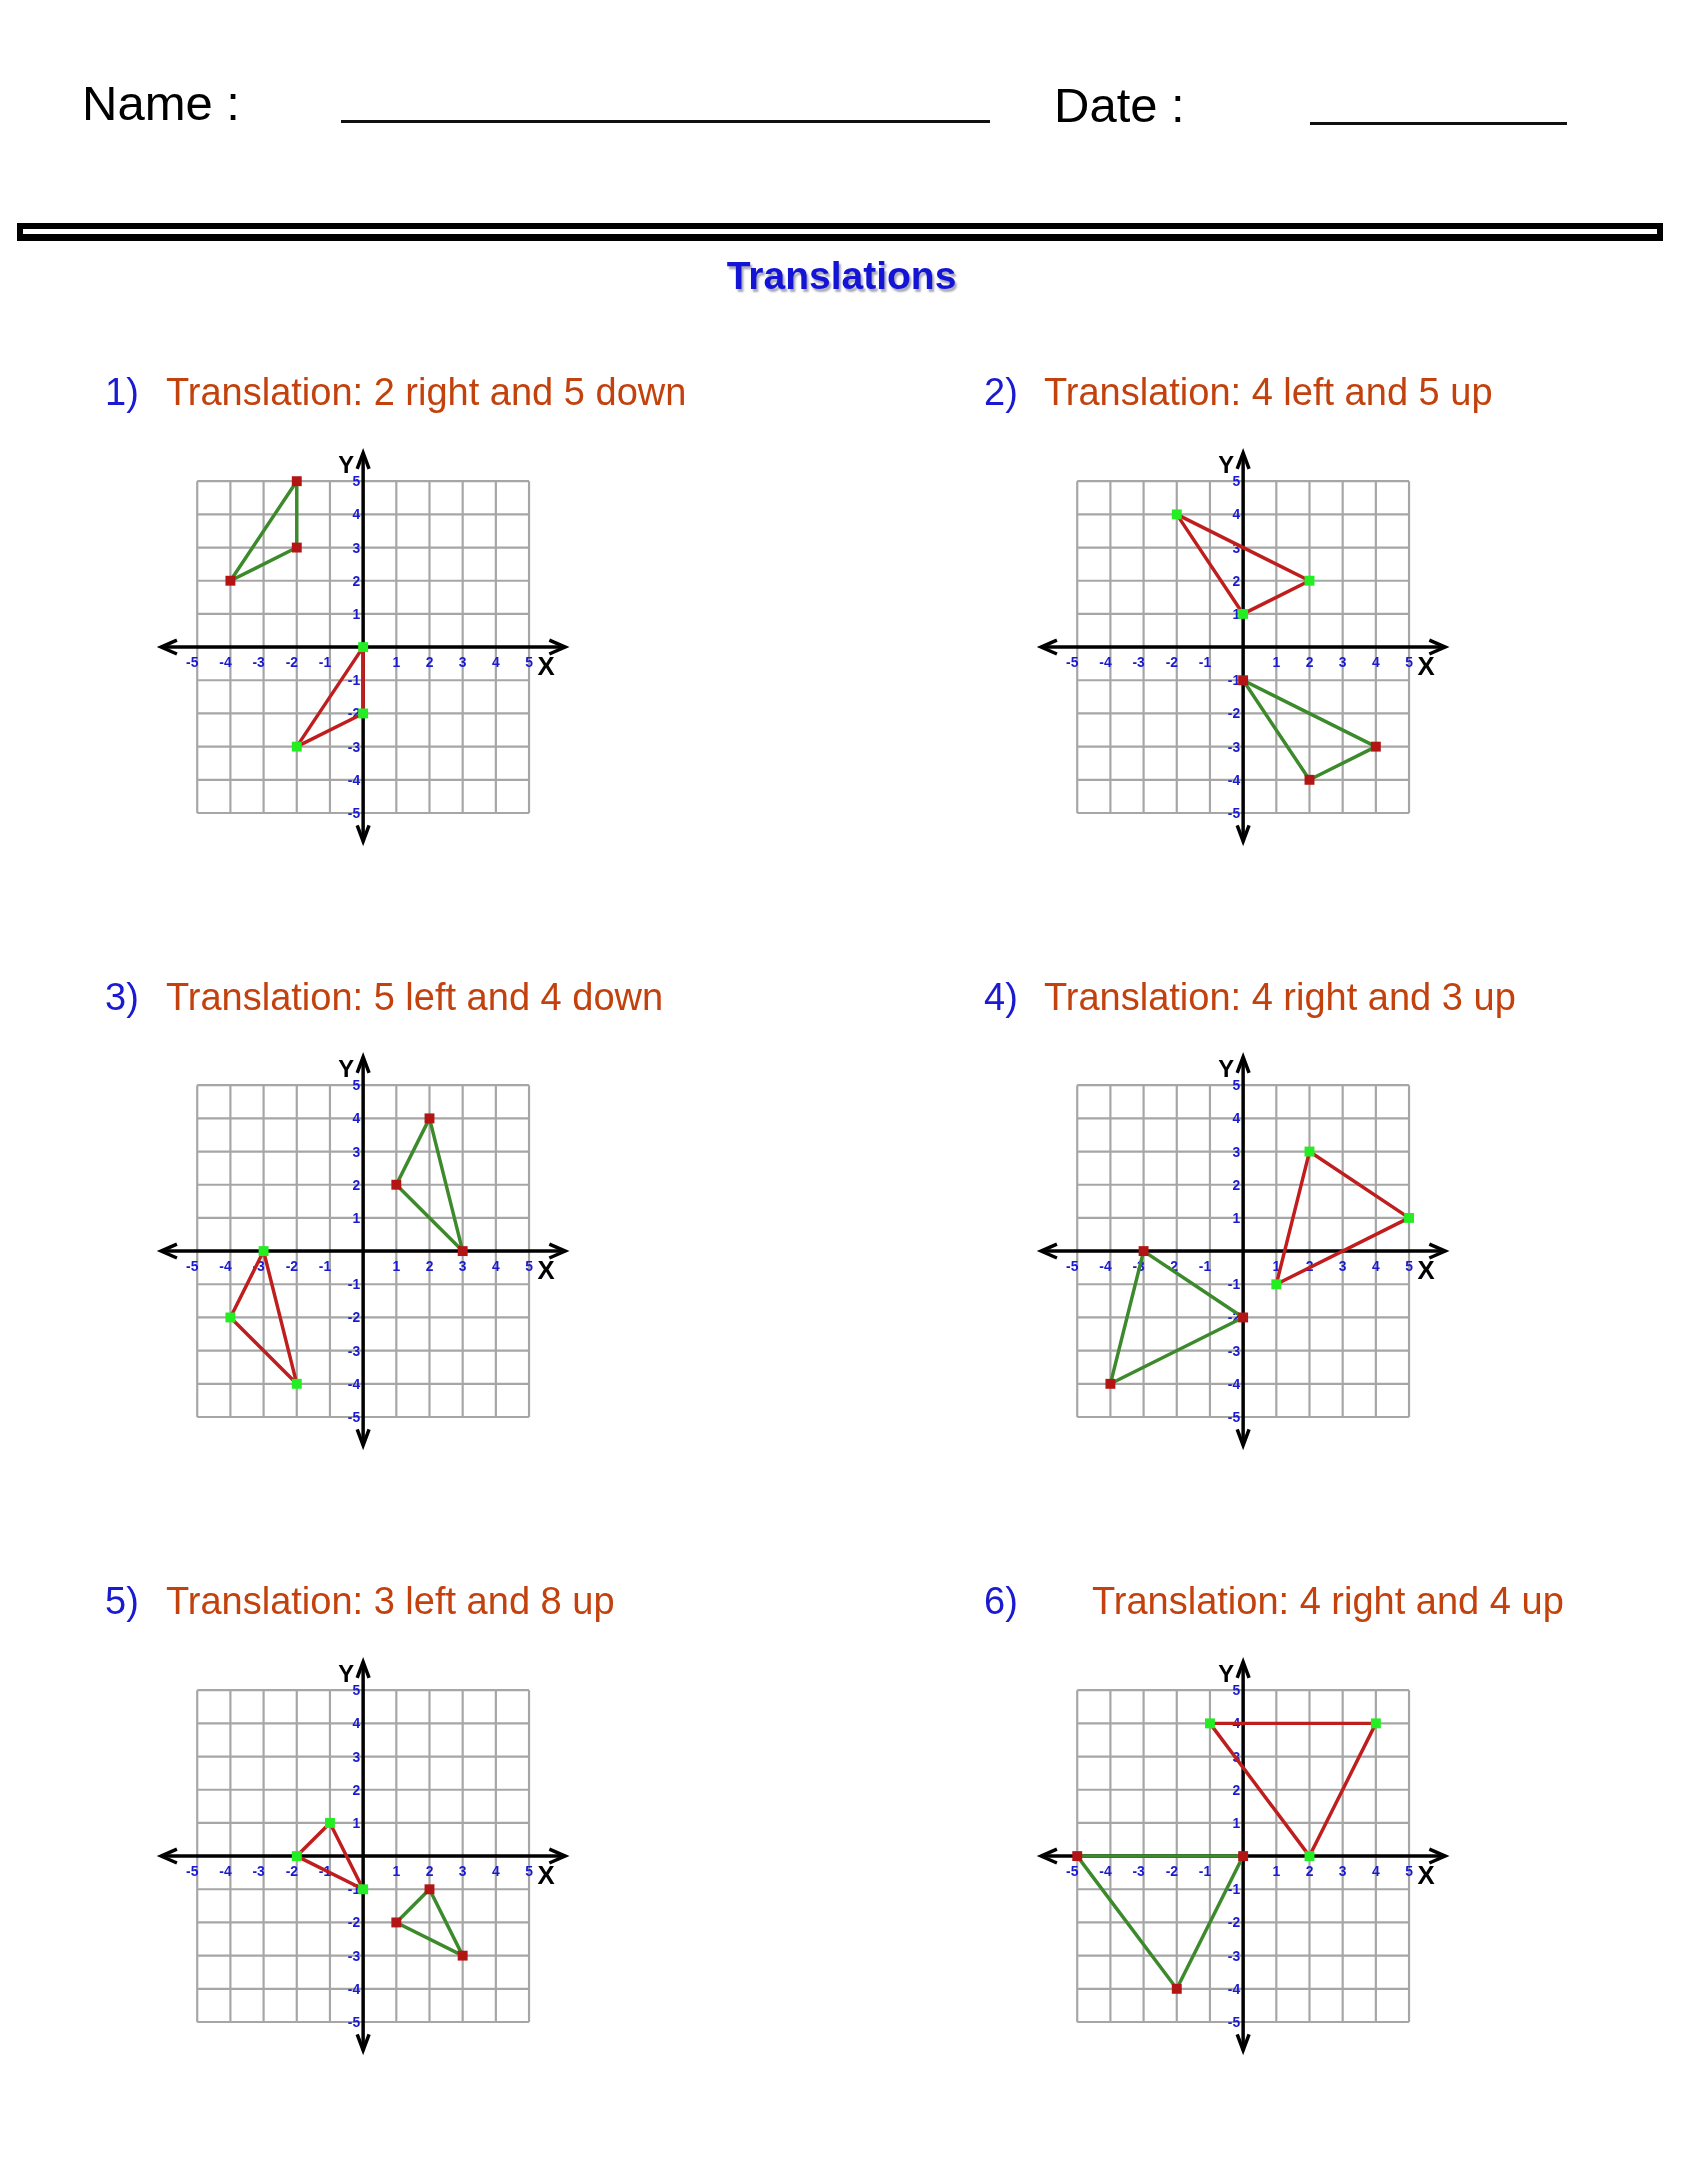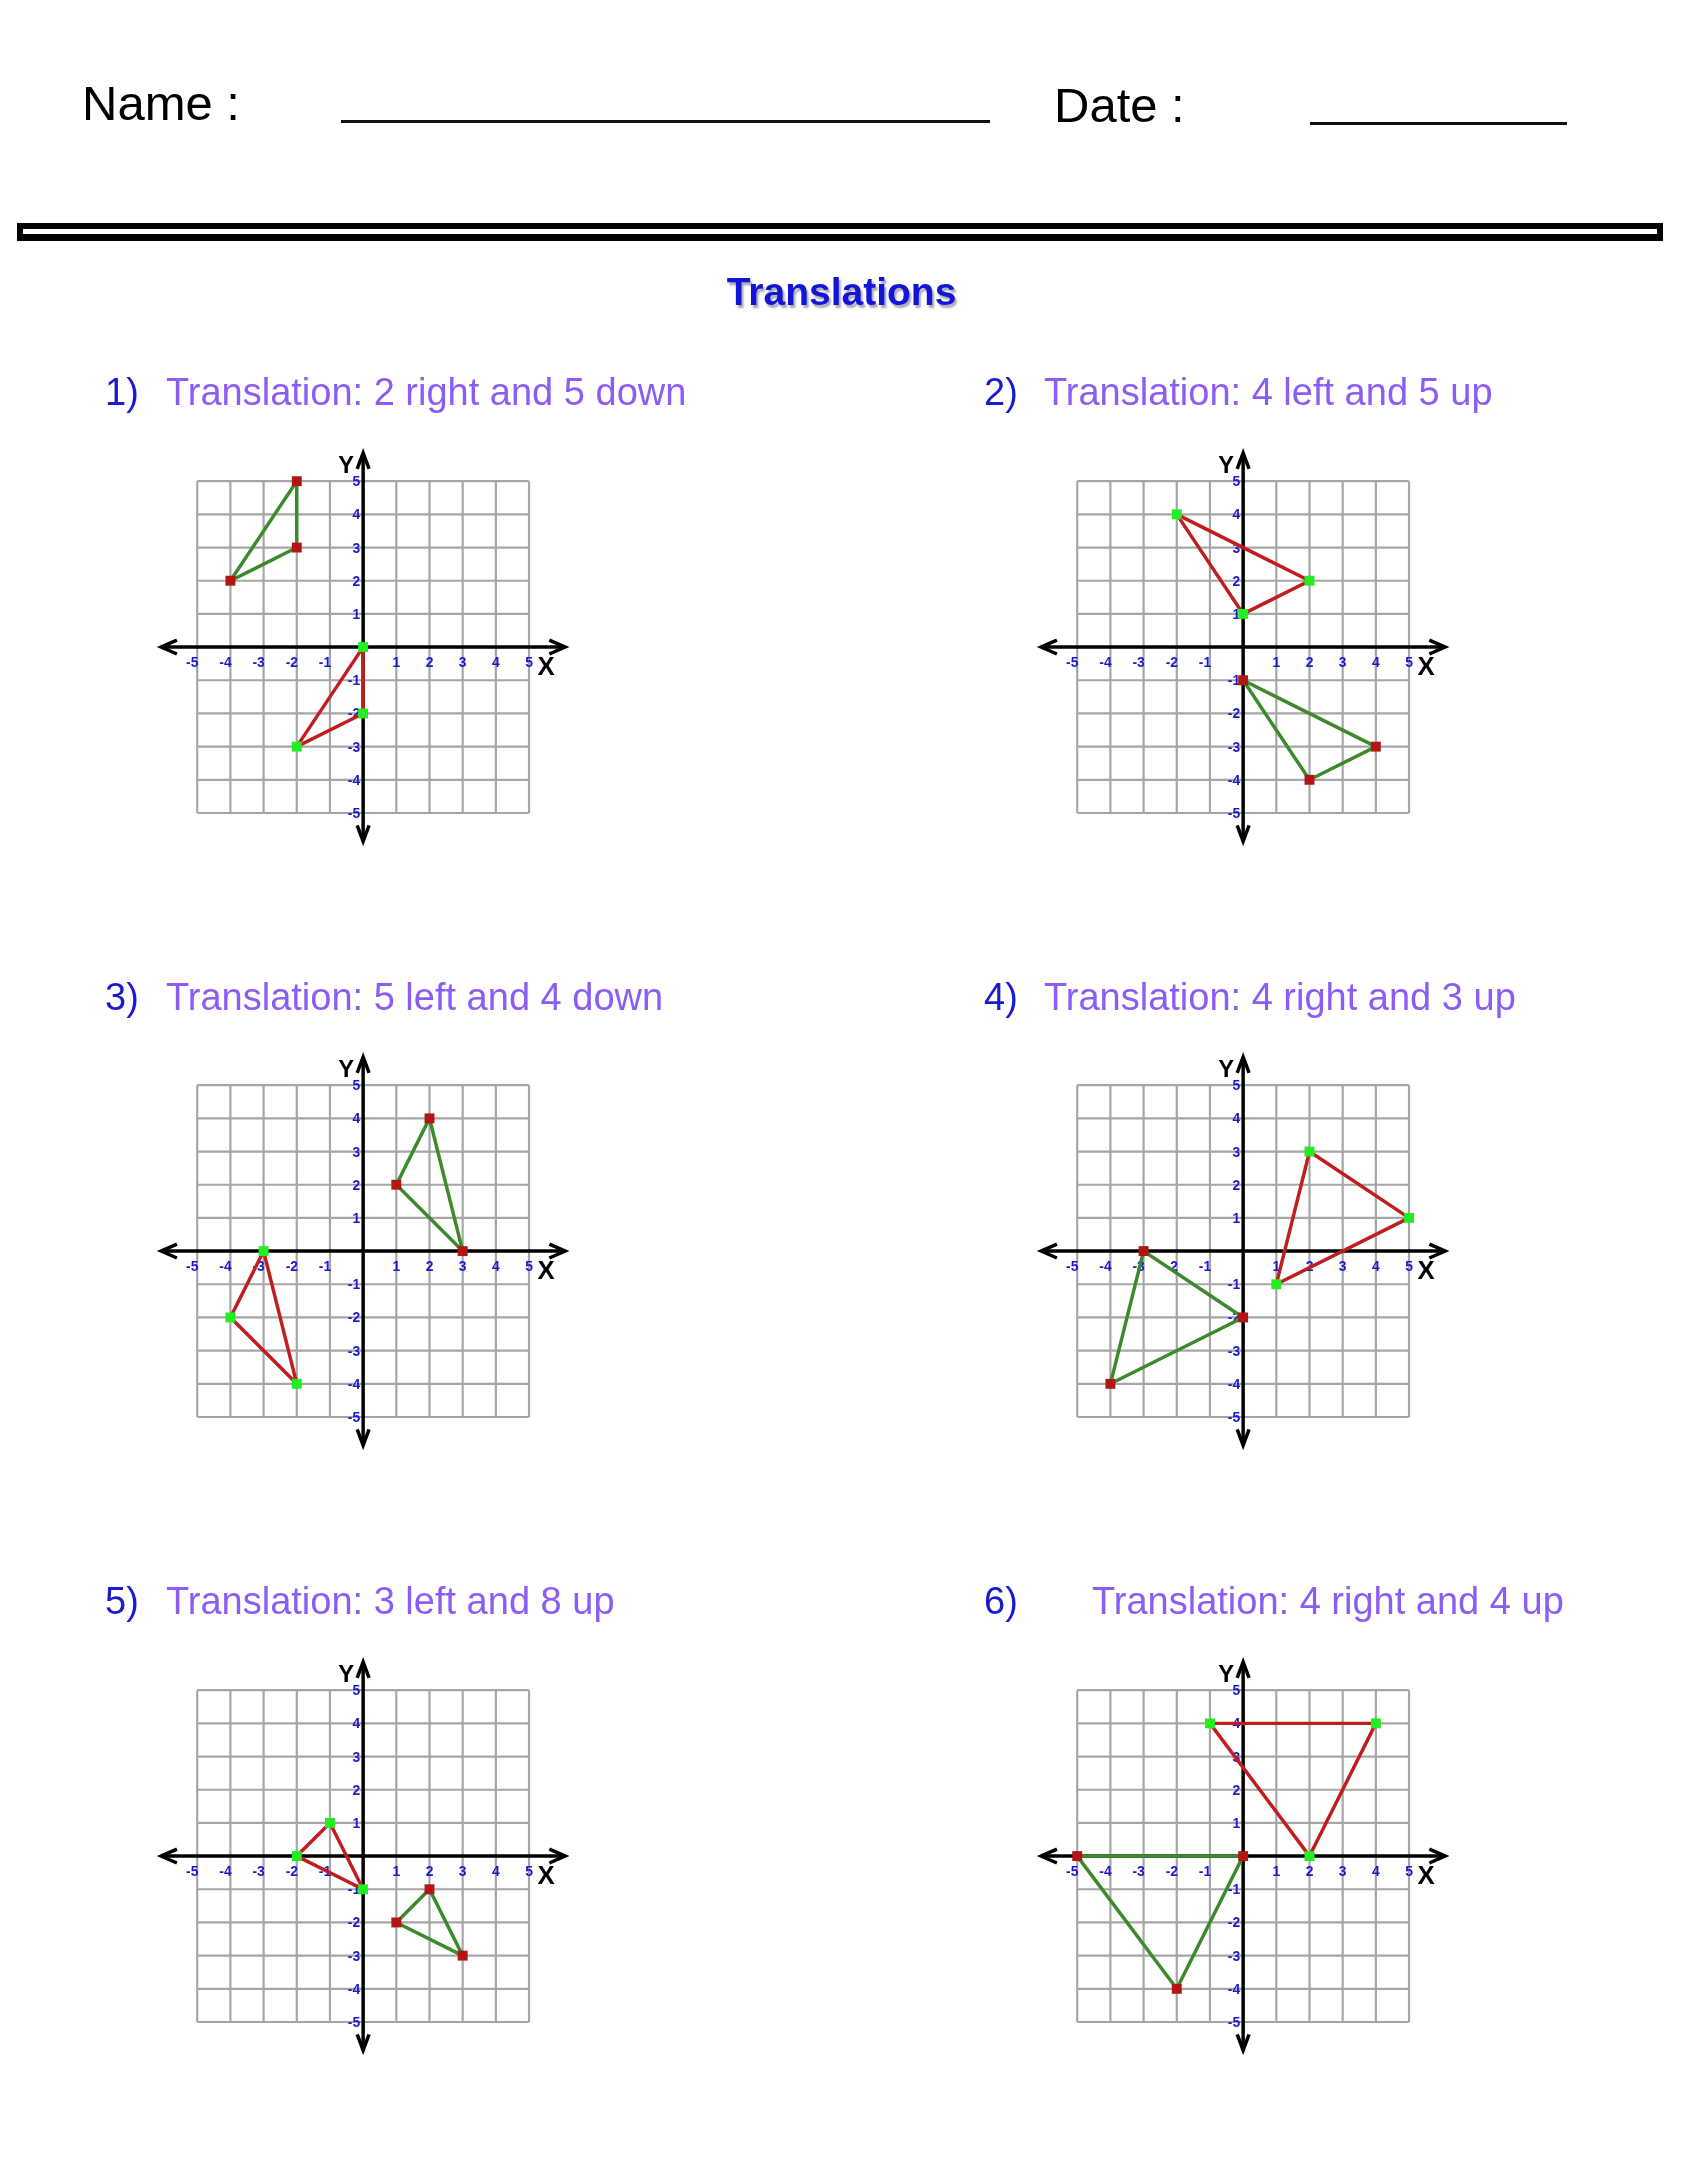--- a/index.html
+++ b/index.html
@@ -3,25 +3,25 @@
 <meta charset="utf-8">
 <style>
   html, body { margin: 0; padding: 0; background: #ffffff; }
   body { width: 1683px; height: 2178px; position: relative; overflow: hidden;
          font-family: "Liberation Sans", sans-serif; color: #000; }
   .abs { position: absolute; }
   .hdr-label { font-size: 49px; line-height: 1; white-space: nowrap; }
   .hdr-line { height: 3px; background: #111; }
   .rule-box { left: 17px; top: 223px; width: 1646px; height: 18px;
               box-sizing: border-box; border: 6px solid #000; border-bottom-width: 7px; }
-  .title { left: 0; width: 1683px; top: 272px; text-align: center;
+  .title { left: 0; width: 1683px; top: 256px; text-align: center;
            font-size: 39px; font-weight: bold; color: #1414d6;
            text-shadow: 2px 3px 2px #a9a9b8; line-height: 1; }
   .q-num { font-size: 38px; color: #1a1ad0; line-height: 1; white-space: nowrap; }
-  .q-text { font-size: 38px; color: #8b5cf6; line-height: 1; white-space: nowrap; }
+  .q-text { font-size: 38px; color: #c2410c; line-height: 1; white-space: nowrap; }
   svg.graph { position: absolute; overflow: visible; }
 </style>
 </head>
 <body>
 
 <div class="abs hdr-label" style="left:82px; top:79px;">Name :</div>
 <div class="abs hdr-line" style="left:341px; top:120px; width:649px;"></div>
 <div class="abs hdr-label" style="left:1054px; top:81px;text-align:center;">Date :</div>
 <div class="abs hdr-line" style="left:1310px; top:122px; width:257px;"></div>
 

